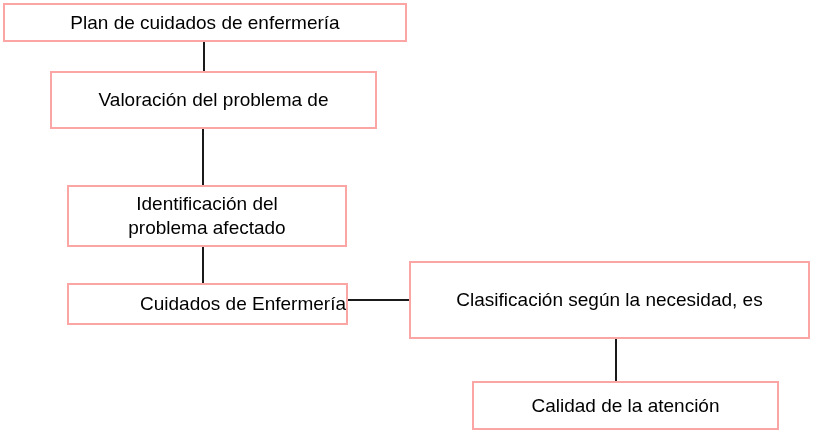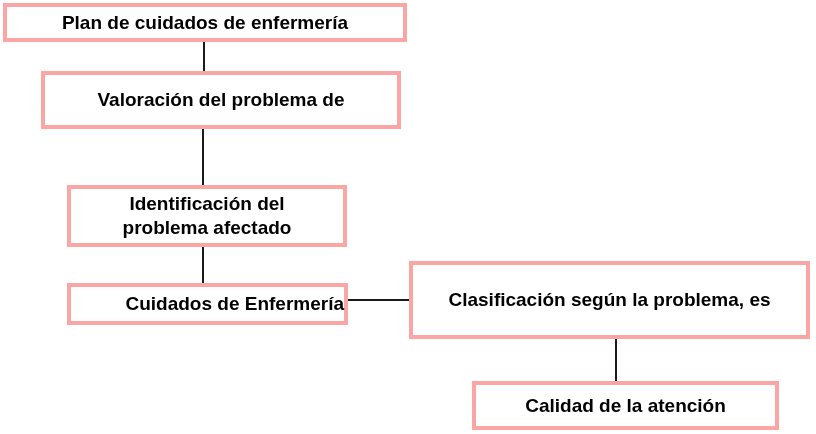--- a/index.html
+++ b/index.html
@@ -11,40 +11,40 @@
     position: relative;
     width: 816px;
     height: 434px;
     background: #ffffff;
     font-family: "Liberation Sans", "DejaVu Sans", sans-serif;
     overflow: hidden;
   }
   .node {
     position: absolute;
     box-sizing: border-box;
-    border: 4px solid #fca5a5;
+    border: 2px solid #fca5a5;
     background: #ffffff;
     color: #000000;
-    font-weight: bold;
+    font-weight: normal;
     font-size: 19px;
     display: flex;
     flex-direction: column;
     justify-content: center;
     align-items: center;
     text-align: center;
     line-height: 24px;
   }
   .connector {
     position: absolute;
     background: #1a1a1a;
   }
 
   
   #box-plan          { left: 3px;   top: 3px;   width: 404px; height: 39px; }
-  #box-valoracion    { left: 41px;  top: 71px;  width: 360px; height: 58px; }
+  #box-valoracion    { left: 50px;  top: 71px;  width: 327px; height: 58px; }
   #box-identificacion{ left: 67px;  top: 185px; width: 280px; height: 62px; }
   #box-cuidados      { left: 67px;  top: 283px; width: 281px; height: 42px; align-items: flex-end; }
   #box-clasificacion { left: 409px; top: 261px; width: 401px; height: 78px; line-height: 38px; }
   #box-calidad       { left: 472px; top: 381px; width: 307px; height: 49px; }
 
   
   #conn-plan-valoracion        { left: 203px; top: 42px;  width: 2px;  height: 29px; }
   #conn-valoracion-identificacion { left: 202px; top: 129px; width: 2px;  height: 56px; }
   #conn-identificacion-cuidados   { left: 202px; top: 247px; width: 2px;  height: 36px; }
   #conn-cuidados-clasificacion    { left: 348px; top: 299px; width: 61px; height: 2px; }
@@ -74,21 +74,21 @@
 
   <div class="connector" id="conn-identificacion-cuidados"></div>
 
   <div class="node" id="box-cuidados">
     <span>Cuidados de Enfermería</span>
   </div>
 
   <div class="connector" id="conn-cuidados-clasificacion"></div>
 
   <div class="node" id="box-clasificacion">
-    <span>Clasificación según la problema, es</span>
+    <span>Clasificación según la necesidad, es</span>
   </div>
 
   <div class="connector" id="conn-clasificacion-calidad"></div>
 
   <div class="node" id="box-calidad">
     <span>Calidad de la atención</span>
   </div>
 
 </div>
 

